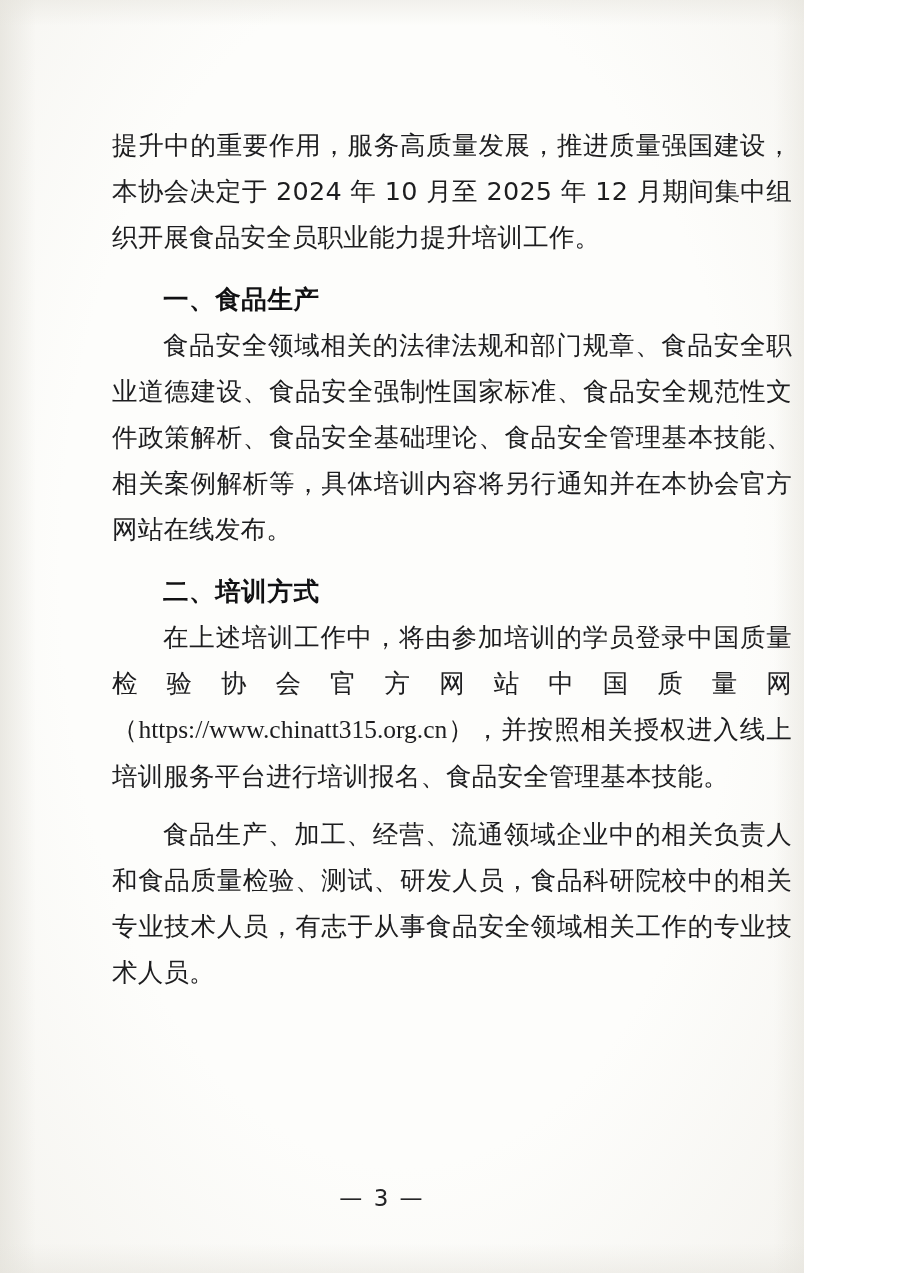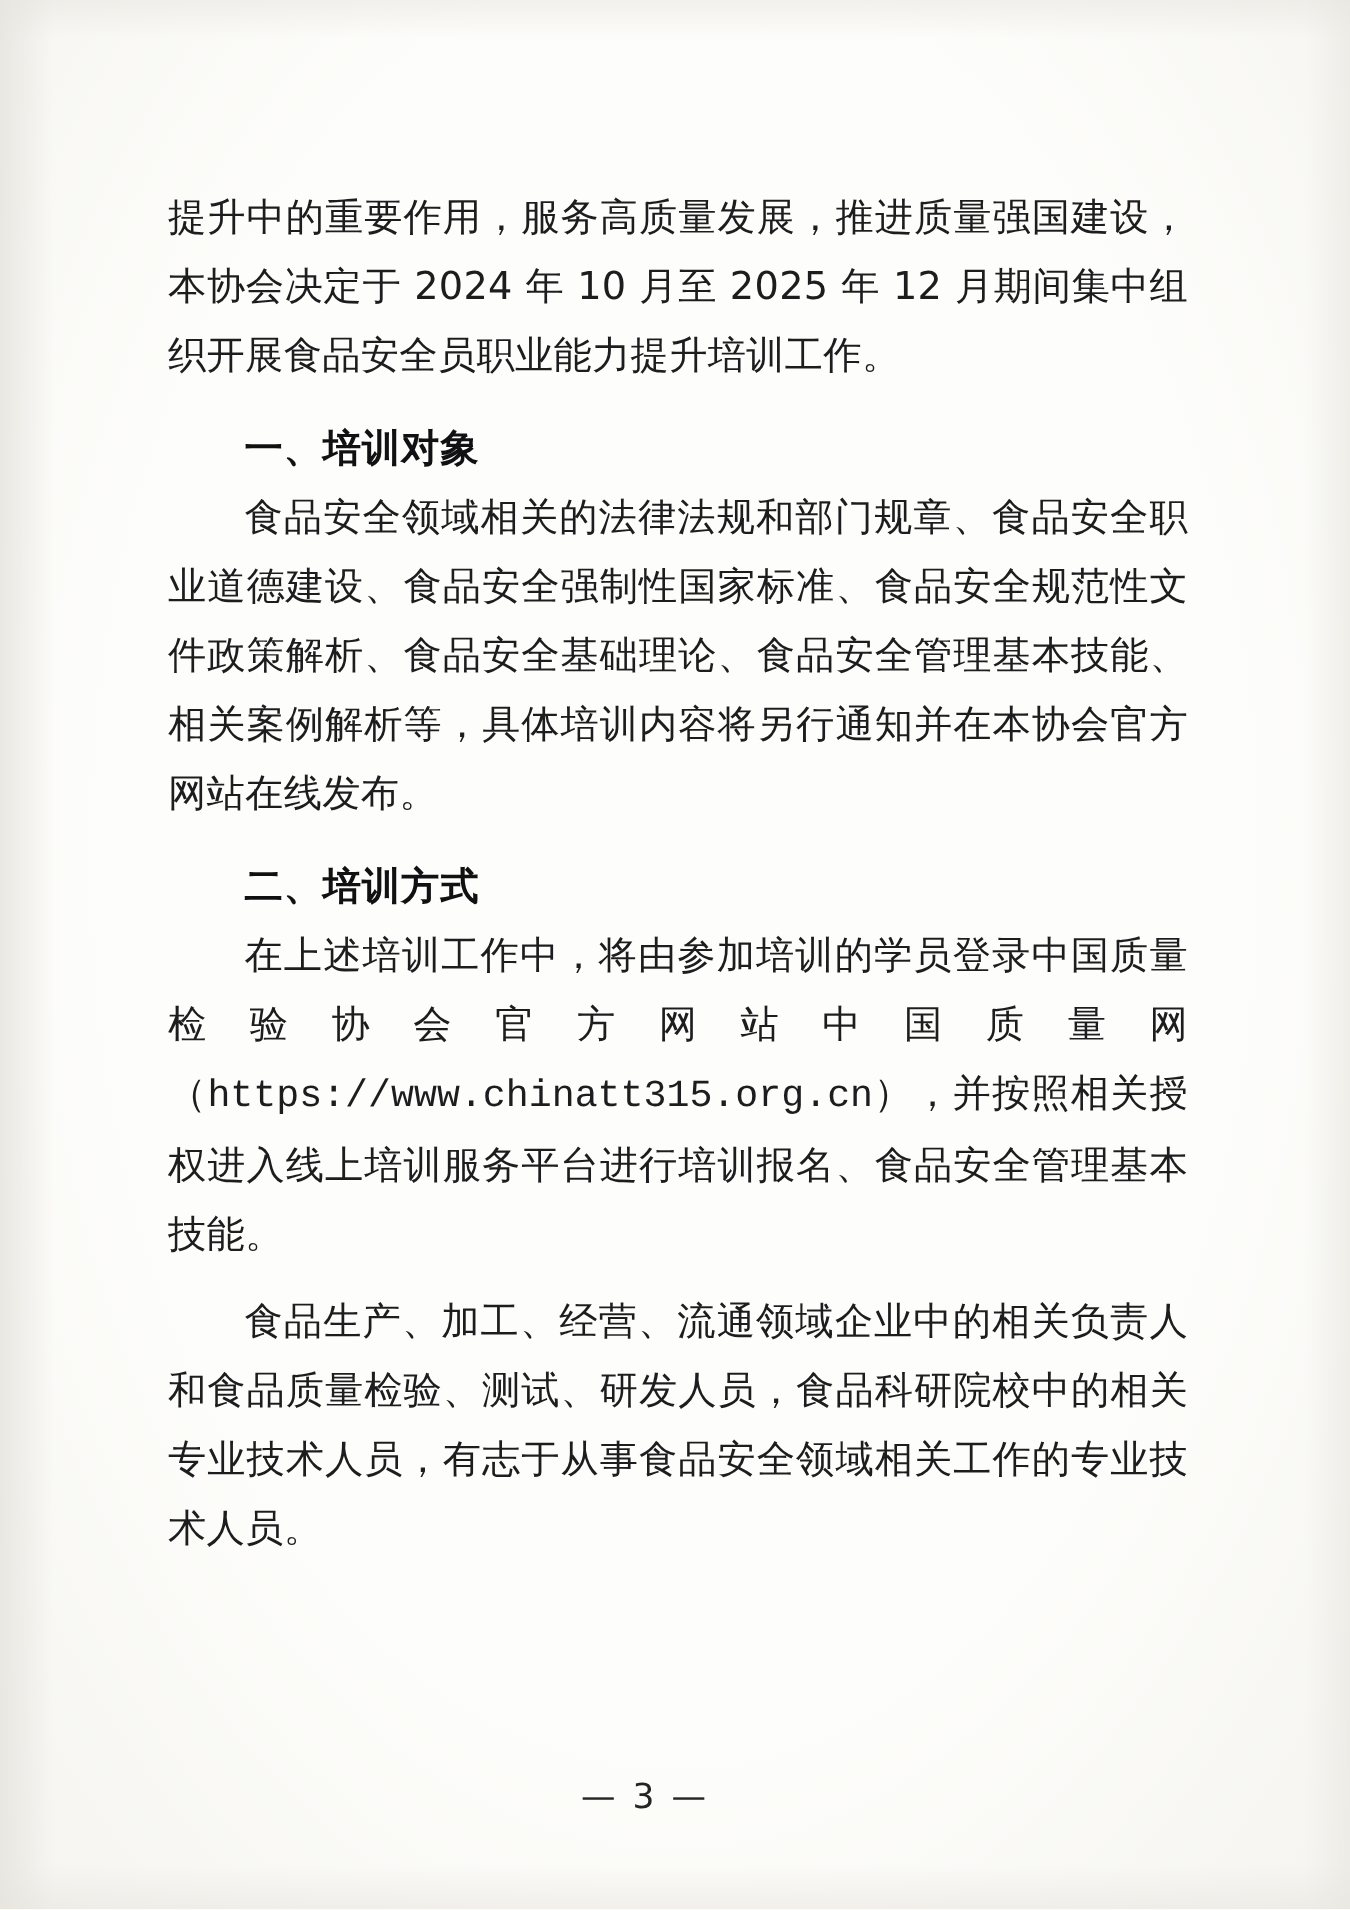--- a/index.html
+++ b/index.html
@@ -5,21 +5,21 @@
   html, body {
     margin: 0;
     padding: 0;
     background: #ffffff;
   }
   body {
     font-family: "DejaVu Sans", "Liberation Sans", sans-serif;
   }
   .page {
     position: relative;
-    width: 900px;
+    width: 804px;
     height: 1273px;
     background: #fdfdfb;
     overflow: hidden;
     box-sizing: border-box;
   }
   
   .page::before {
     content: "";
     position: absolute;
     inset: 0;
@@ -82,21 +82,21 @@
     color: #111113;
     font-weight: bold;
     text-indent: 51px;
     margin: 8px 0 0 0;
     letter-spacing: 0.6px;
   }
   .gap-sm { height: 6px; }
   .gap-md { height: 10px; }
 
   .url {
-    font-family: Liberation Mono, monospace;
+    font-family: Liberation Serif, serif;
     letter-spacing: 0px;
   }
 
   .page-number {
     position: absolute;
     left: 0;
     right: 0;
     bottom: 62px;
     text-align: center;
     font-size: 23px;
@@ -114,21 +114,21 @@
   <div class="paper-edge-top"></div>
   <div class="paper-edge-bottom"></div>
 
   <div class="content">
 
     <p class="para">提升中的重要作用，服务高质量发展，推进质量强国建设，本协会决定于 2024 年 10 月至 2025 年 12 月期间集中组织开展食品安全员职业能力提升培训工作。</p>
 
 
     <div class="gap-sm"></div>
 
-    <h2 class="heading">一、培训对象</h2>
+    <h2 class="heading">一、食品生产</h2>
 
     <p class="para indent">食品安全领域相关的法律法规和部门规章、食品安全职业道德建设、食品安全强制性国家标准、食品安全规范性文件政策解析、食品安全基础理论、食品安全管理基本技能、相关案例解析等，具体培训内容将另行通知并在本协会官方网站在线发布。</p>
 
     <div class="gap-sm"></div>
 
     <h2 class="heading">二、培训方式</h2>
 
 
     <p class="para indent"><span>在上述培训工作中，将由参加培训的学员登录中国质量检验协会官方网站中国质量网（</span><span class="url">https://www.chinatt315.org.cn</span><span>），并按照相关授权进入线上培训服务平台进行培训报名、食品安全管理基本技能。</span></p>
 

